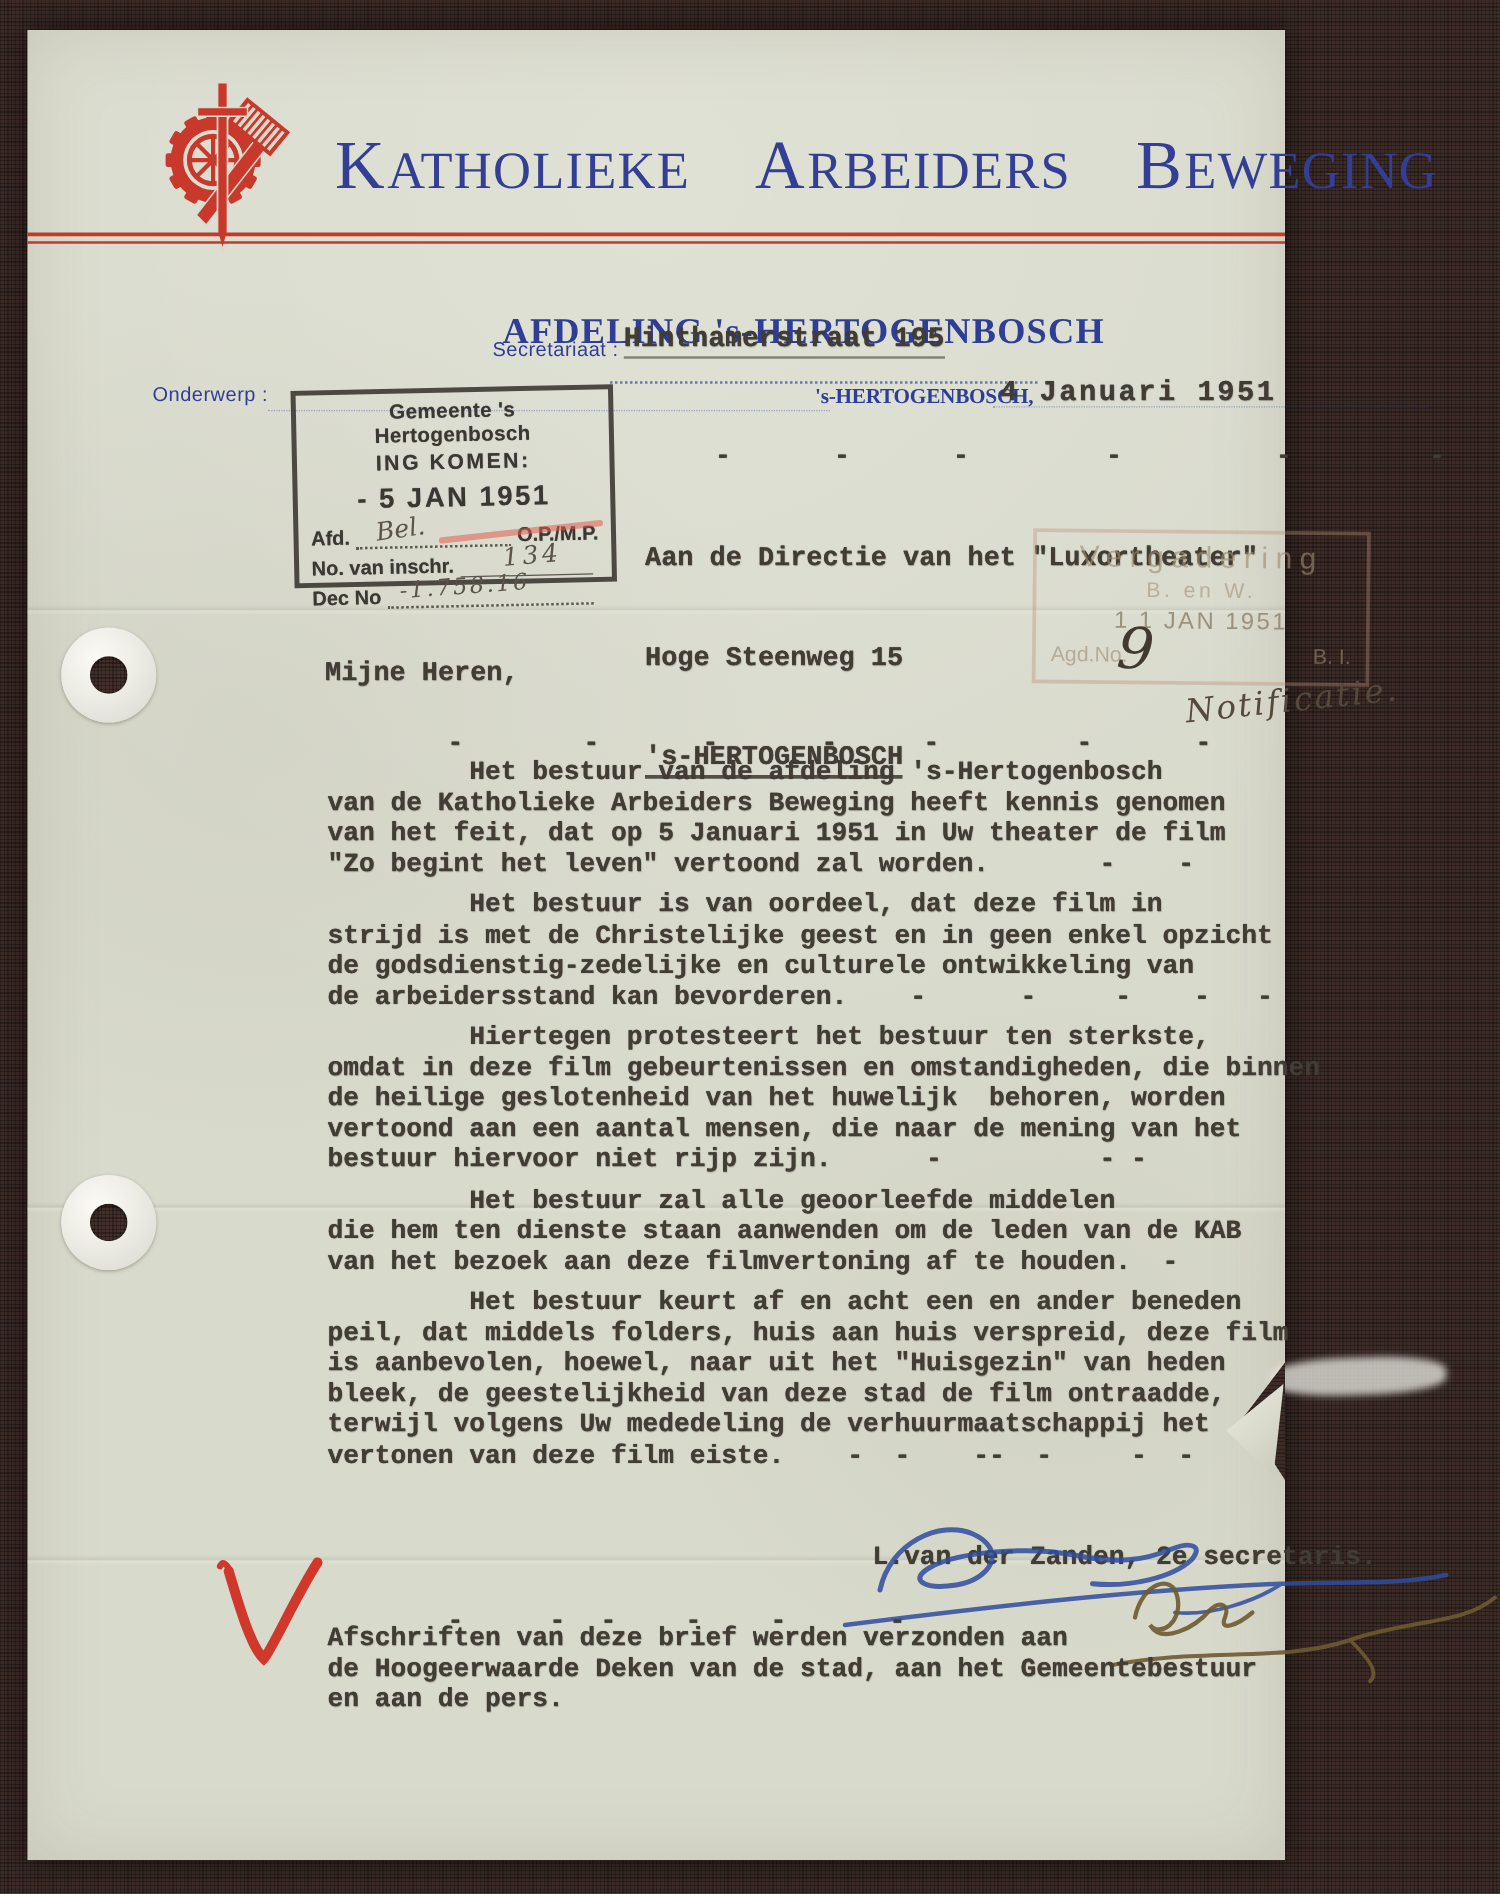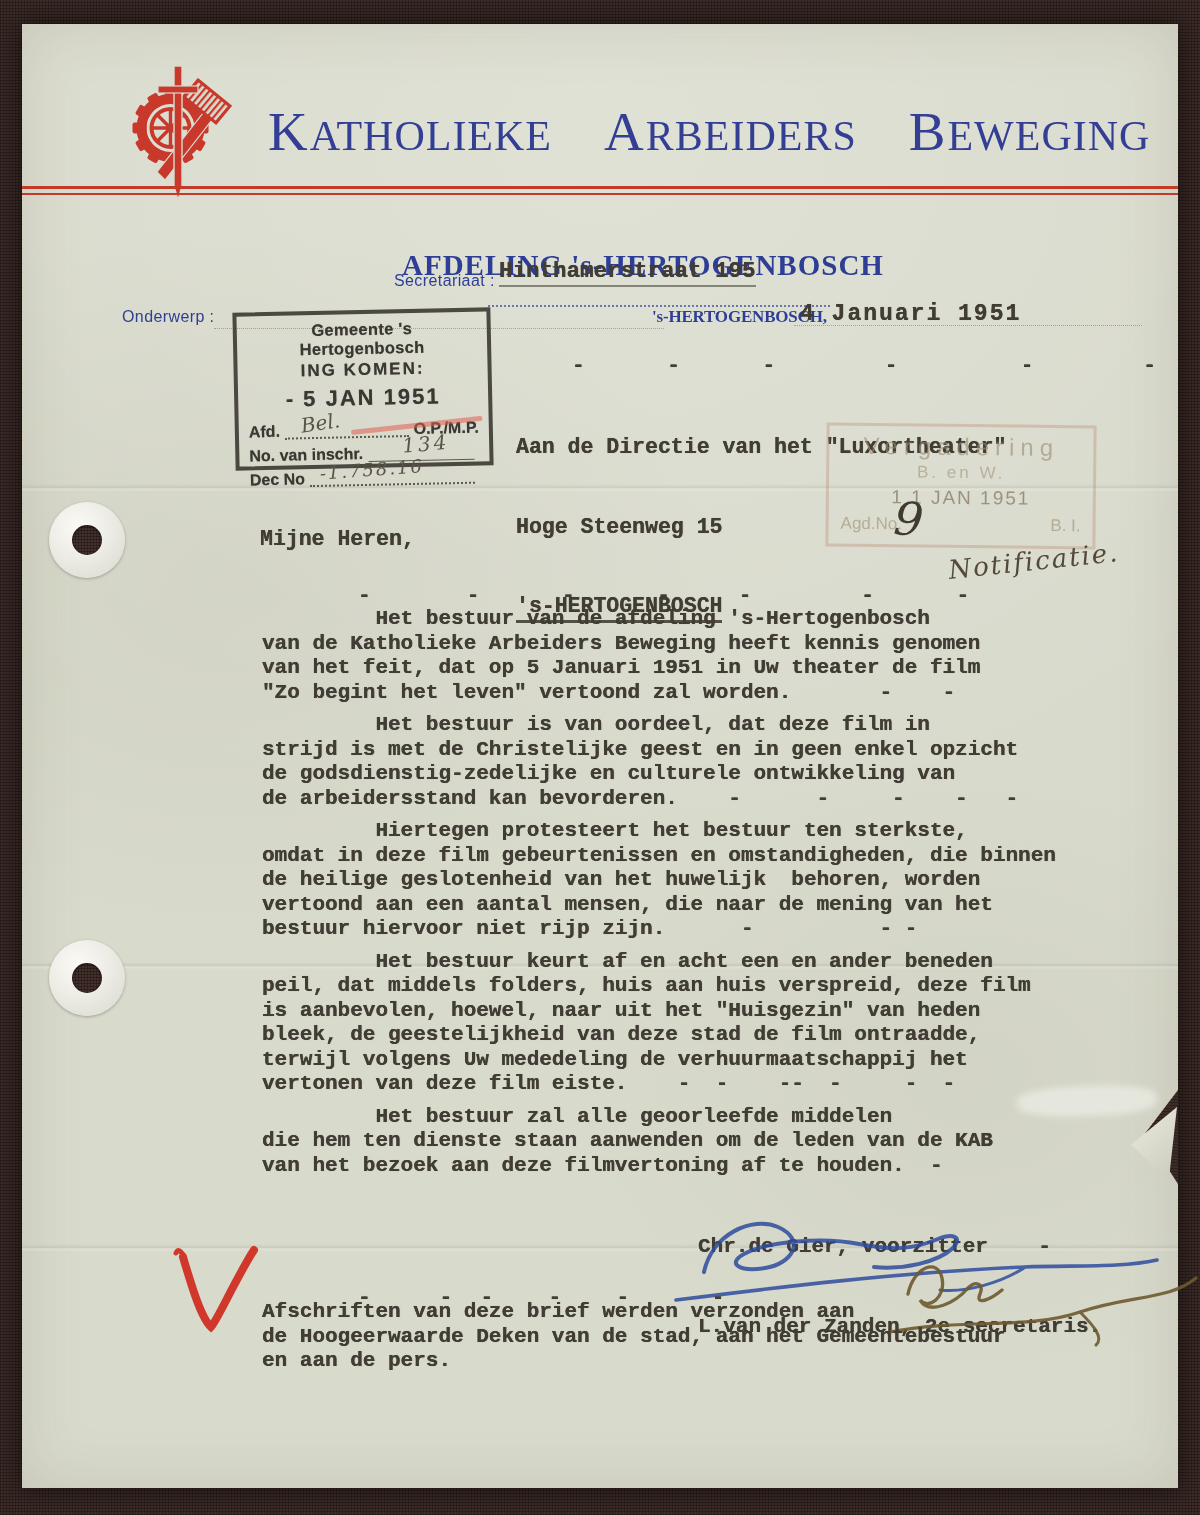--- a/index.html
+++ b/index.html
@@ -5,21 +5,21 @@
   html,body{margin:0;padding:0;}
   body{
     width:1200px;height:1515px;position:relative;overflow:hidden;
     background-color:#3c2b27;
     background-image:
       repeating-linear-gradient(0deg, rgba(0,0,0,.28) 0 1px, transparent 1px 3px),
       repeating-linear-gradient(90deg, rgba(0,0,0,.22) 0 1px, transparent 1px 3px);
     font-family:"Liberation Sans", sans-serif;
   }
   .paper{
-    position:absolute;left:22px;top:24px;width:1156px;height:1464px;
+    position:absolute;left:22px;top:24px;width:1006px;height:1464px;
     background:
       radial-gradient(140% 90% at 50% 8%, rgba(255,255,252,.20), transparent 55%),
       radial-gradient(60% 35% at 18% 38%, rgba(150,145,122,.10), transparent 70%),
       radial-gradient(50% 30% at 82% 72%, rgba(150,145,122,.09), transparent 70%),
       #d8dacc;
     box-shadow:0 0 22px rgba(0,0,0,.6), inset 0 0 60px rgba(120,112,90,.18);
   }
   .abs{position:absolute;}
   .crease{position:absolute;left:0;right:0;height:8px;
     background:linear-gradient(180deg,transparent, rgba(110,105,88,.12) 45%, rgba(255,255,250,.20) 60%, transparent);}
@@ -222,35 +222,34 @@
 "Zo begint het leven" vertoond zal worden.       -    -</div>
     <div class="typed para">         Het bestuur is van oordeel, dat deze film in
 strijd is met de Christelijke geest en in geen enkel opzicht
 de godsdienstig-zedelijke en culturele ontwikkeling van
 de arbeidersstand kan bevorderen.    -      -     -    -   -</div>
     <div class="typed para">         Hiertegen protesteert het bestuur ten sterkste,
 omdat in deze film gebeurtenissen en omstandigheden, die binnen
 de heilige geslotenheid van het huwelijk  behoren, worden
 vertoond aan een aantal mensen, die naar de mening van het
 bestuur hiervoor niet rijp zijn.      -          - -</div>
+    <div class="typed para">         Het bestuur zal alle geoorleefde middelen
+die hem ten dienste staan aanwenden om de leden van de KAB
+van het bezoek aan deze filmvertoning af te houden.  -</div>
     <div class="typed para">         Het bestuur keurt af en acht een en ander beneden
 peil, dat middels folders, huis aan huis verspreid, deze film
 is aanbevolen, hoewel, naar uit het "Huisgezin" van heden
 bleek, de geestelijkheid van deze stad de film ontraadde,
 terwijl volgens Uw mededeling de verhuurmaatschappij het
 vertonen van deze film eiste.    -  -    --  -     -  -</div>
-    <div class="typed para">         Het bestuur zal alle geoorleefde middelen
-die hem ten dienste staan aanwenden om de leden van de KAB
-van het bezoek aan deze filmvertoning af te houden.  -</div>
   </div>
 
   <div class="abs smudge" style="left:995px;top:1062px"></div>
 
   <div class="abs typed sig-typed" style="left:676px;top:1157px">
-    <div>Chr.de Gier, voorzitter    -</div>
     <div>L.van der Zanden, 2e secretaris.</div>
   </div>
 
   <div class="abs" style="left:630px;top:1186px">
     <svg width="530" height="115" viewBox="0 0 530 115" fill="none" stroke="#2f4d9e" stroke-linecap="round" opacity=".85">
       <path d="M52,62 C60,24 100,6 126,17 C155,30 140,54 113,58 C88,62 74,54 92,44 C115,31 172,27 207,34 C242,41 262,39 286,29 C301,23 311,27 301,38 C286,52 252,60 222,57" stroke-width="4"></path>
       <path d="M24,90 C120,78 250,62 372,57 C424,55 468,58 505,50" stroke-width="3.6"></path>
       <path d="M372,58 C350,72 315,83 288,80" stroke-width="3"></path>
     </svg>
   </div>

